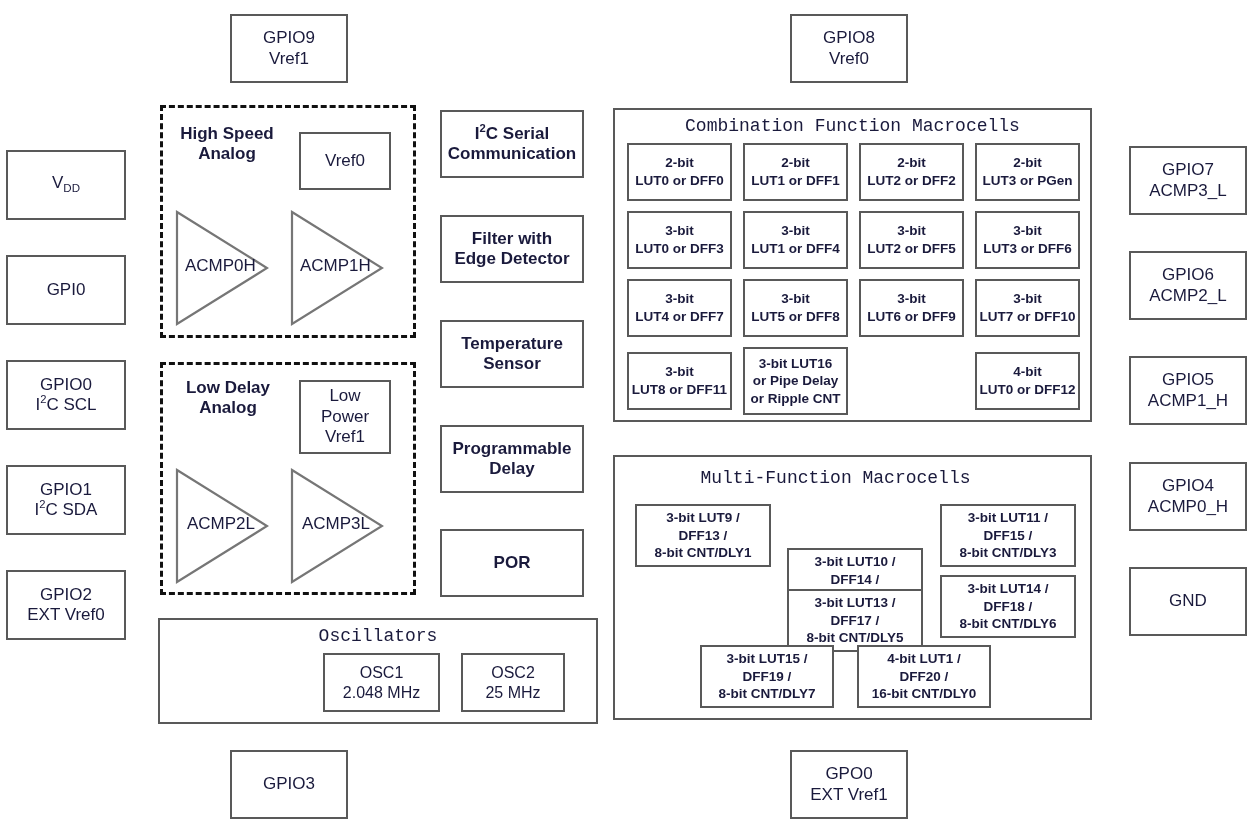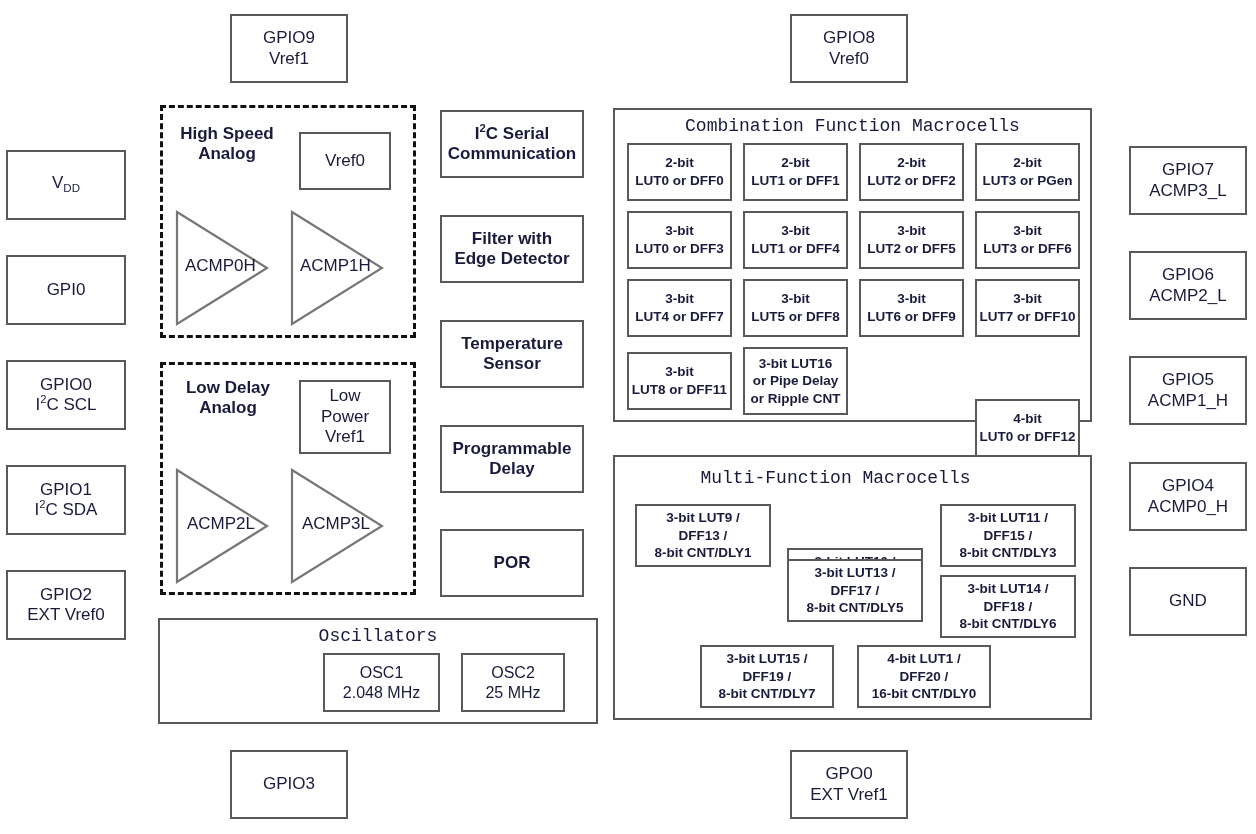--- a/index.html
+++ b/index.html
@@ -305,37 +305,37 @@
   <div class="cell" style="left:859px;top:279px;width:105px;height:58px;">3-bit
 LUT6 or DFF9</div>
   <div class="cell" style="left:975px;top:279px;width:105px;height:58px;">3-bit
 LUT7 or DFF10</div>
 
   <div class="cell" style="left:627px;top:352px;width:105px;height:58px;">3-bit
 LUT8 or DFF11</div>
   <div class="cell" style="left:743px;top:347px;width:105px;height:68px;">3-bit LUT16
 or Pipe Delay
 or Ripple CNT</div>
-  <div class="cell" style="left:975px;top:352px;width:105px;height:58px;margin-top:47px;">4-bit
+  <div class="cell" style="left:975px;top:352px;width:105px;height:58px;">4-bit
 LUT0 or DFF12</div>
 
   <div class="group" style="left:613px;top:455px;width:479px;height:265px;"></div>
   <div class="group-title" style="left:613px;top:468px;width:445px;">Multi-Function Macrocells</div>
 
   <div class="cell" style="left:635px;top:504px;width:136px;height:63px;">3-bit LUT9 /
 DFF13 /
 8-bit CNT/DLY1</div>
   <div class="cell" style="left:787px;top:504px;width:136px;height:63px;margin-top:44px;">3-bit LUT10 /
 DFF14 /
 8-bit CNT/DLY2</div>
   <div class="cell" style="left:940px;top:504px;width:136px;height:63px;">3-bit LUT11 /
 DFF15 /
 8-bit CNT/DLY3</div>
 
-  <div class="cell" style="left:787px;top:559px;width:136px;height:63px;">3-bit LUT13 /
+  <div class="cell" style="left:787px;top:589px;width:136px;height:63px;">3-bit LUT13 /
 DFF17 /
 8-bit CNT/DLY5</div>
   <div class="cell" style="left:940px;top:575px;width:136px;height:63px;">3-bit LUT14 /
 DFF18 /
 8-bit CNT/DLY6</div>
 
   <div class="cell" style="left:700px;top:645px;width:134px;height:63px;">3-bit LUT15 /
 DFF19 /
 8-bit CNT/DLY7</div>
   <div class="cell" style="left:857px;top:645px;width:134px;height:63px;">4-bit LUT1 /

